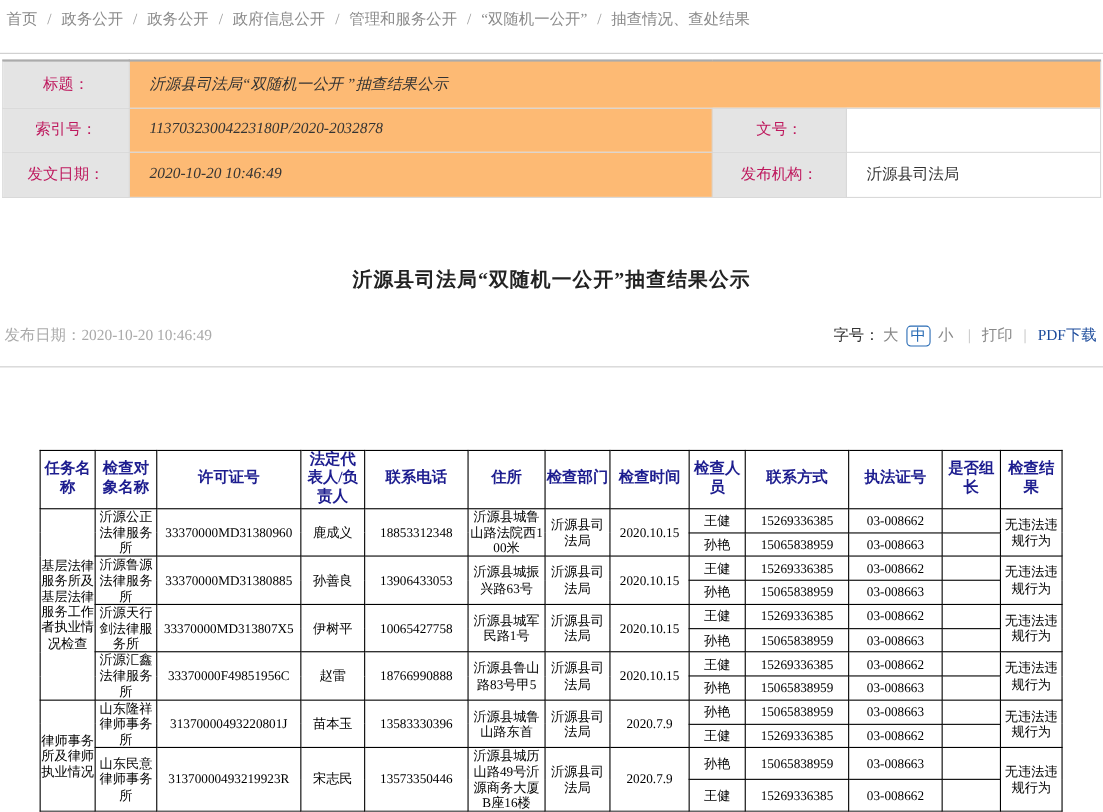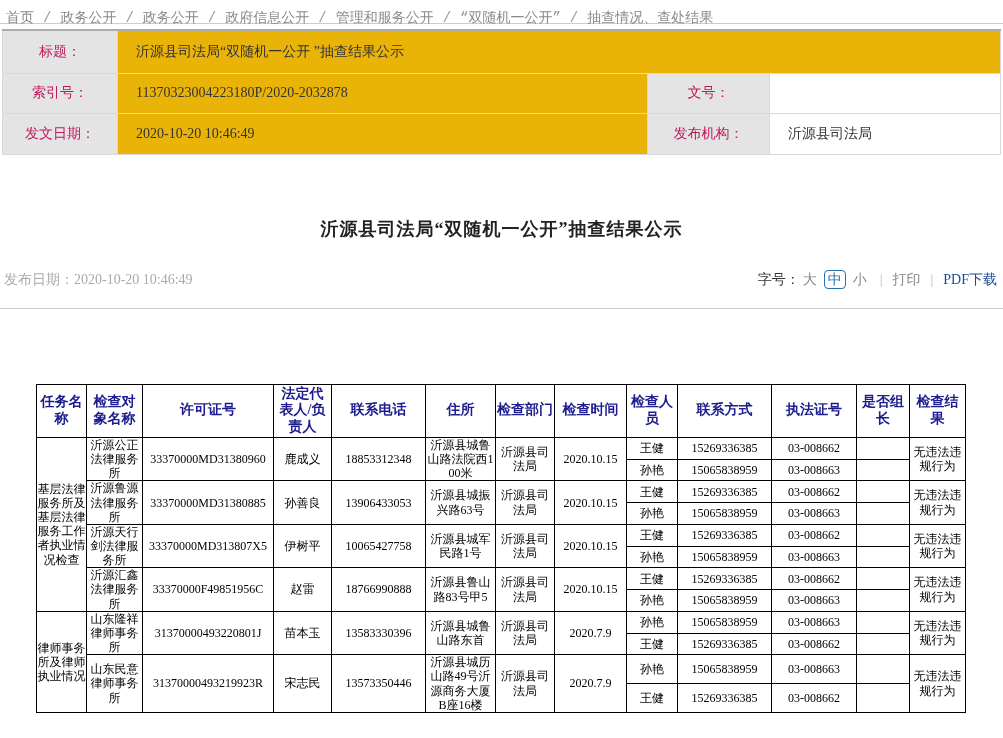--- a/index.html
+++ b/index.html
@@ -3,36 +3,36 @@
 <meta charset="utf-8">
 <style>
   * { box-sizing: border-box; }
   html,body { margin:0; padding:0; }
   body {
     width:1003px; height:738px; overflow:hidden; background:#fff;
     font-family:"Liberation Serif","DejaVu Serif",serif; color:#333;
   }
   
   .breadcrumb-bar {
-    height:24px; padding:9px 0 0 6px; font-size:14px; color:#8a8a8a;
-    border-bottom:1px solid #ccc; white-space:nowrap;font-family:Liberation Mono, monospace;
+    height:49px; padding:9px 0 0 6px; font-size:14px; color:#8a8a8a;
+    border-bottom:1px solid #ccc; white-space:nowrap;
   }
   .breadcrumb-bar .crumb { color:#8a8a8a; text-decoration:none; cursor:pointer; }
   .breadcrumb-bar .sep { color:#9a9a9a; margin:0 9px; }
   
   table.meta {
     width:999px; margin:5px 0 0 2px; border-collapse:collapse;
     border:1px solid #d5d5d5; border-top:2px solid #ababab; font-size:14px;
   }
   table.meta td { border:1px solid #d9d9d9; padding:2px 6px; }
   table.meta td.mlabel {
     background:#e4e4e4; color:#be185d; text-align:center; width:115px;
   }
   table.meta td.mlabel2 { width:122px; }
-  table.meta td.mval  { background:#eab308; color:#333; padding-left:18px; }
+  table.meta td.mval  { background:#fdba74; color:#333; padding-left:18px;font-style:italic; }
   table.meta td.mval2 { background:#ffffff; color:#333; padding-left:18px; }
   table.meta tr.r1 { height:43px; }
   table.meta tr.r2 { height:40px; }
   table.meta tr.r3 { height:41px; }
   
   h1.art-title {
     margin:62px 10px 0 10px; text-align:center; font-size:18px; color:#222;
     font-weight:bold; letter-spacing:1px;
   }
   .pub-row {

